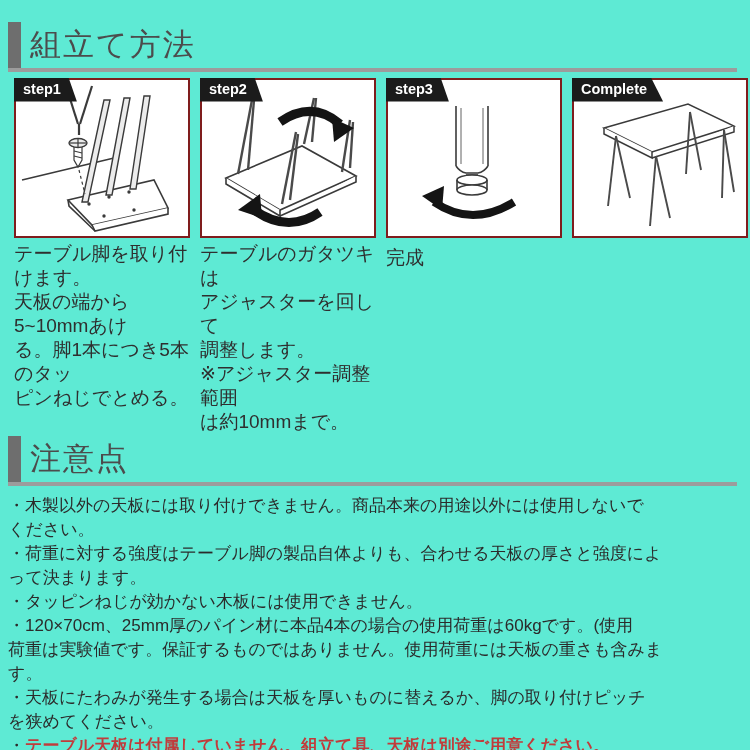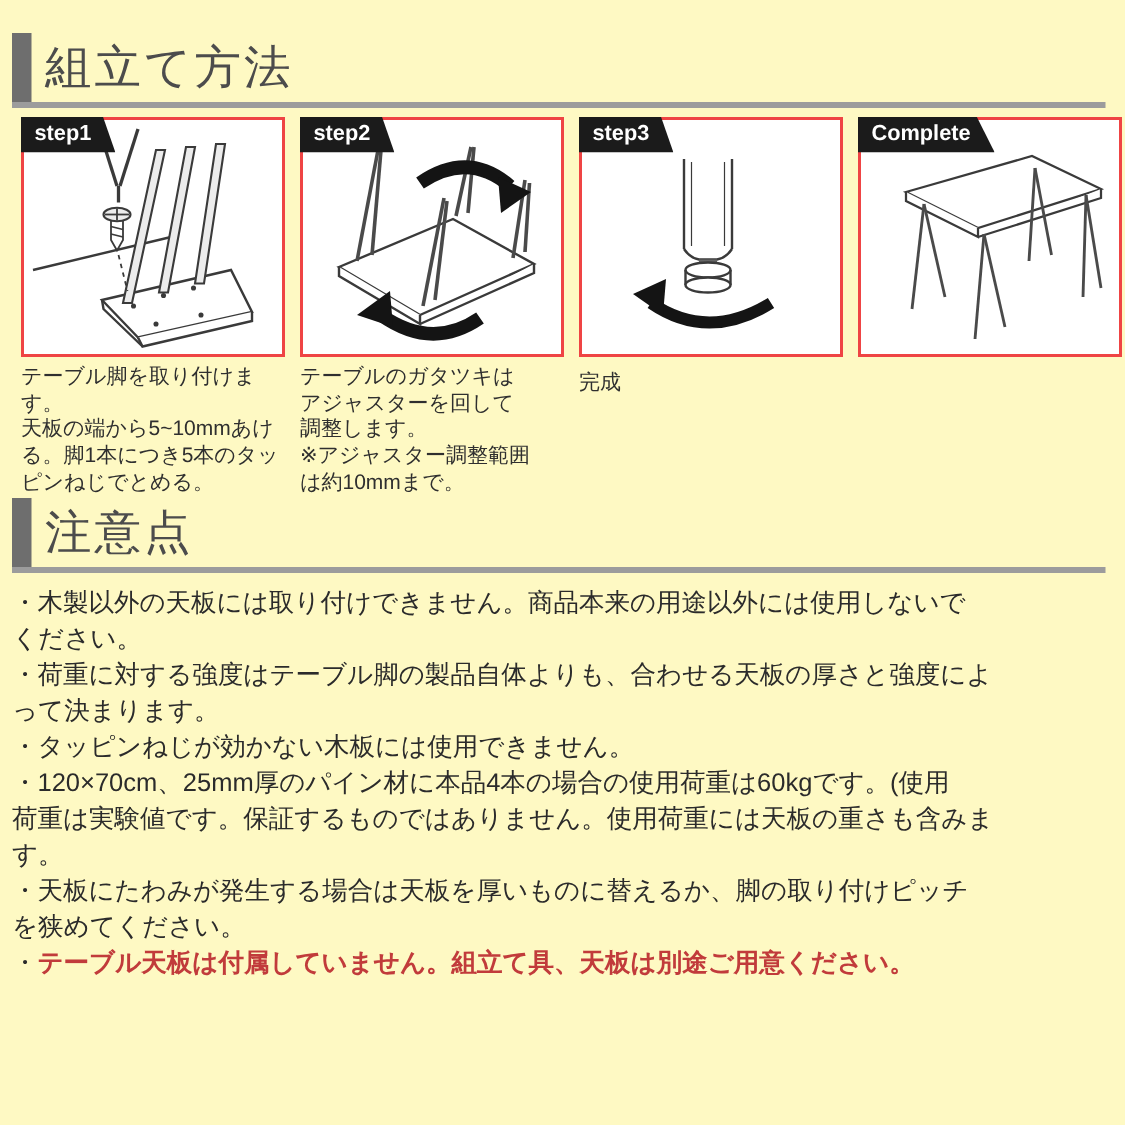--- a/index.html
+++ b/index.html
@@ -1,39 +1,39 @@
 <!DOCTYPE html>
 <html lang="ja"><head>
 <meta charset="utf-8">
 <style>
   html,body{margin:0;padding:0;background:#fff;}
   .page{
-    position:relative;width:750px;height:750px;background:#fef9c3;overflow:hidden;
+    position:relative;width:750px;height:750px;background:#5eead4;overflow:hidden;
     font-family:"Liberation Sans","DejaVu Sans",sans-serif;color:#2b2b2b;box-sizing:border-box;
   }
   
   .section-header{display:flex;align-items:stretch;margin:22px 8px 0 8px;height:46px;}
   .accent-bar{width:13px;background:#6e6e6e;margin-right:9px;}
   .section-title{font-size:31px;font-weight:500;color:#4c4c4c;line-height:46px;letter-spacing:2px;margin:0;}
   .rule{height:4px;background:#9c9c9c;margin:0 13px 0 8px;}
   
   .intro{margin:5px 8px 0 8px;}
   .intro p{margin:0;font-size:17px;line-height:26px;color:#2b2b2b;}
   
   .steps-row{display:flex;gap:10px;margin:6px 0 0 14px;}
-  .step-box{position:relative;width:176px;height:160px;border:2px solid #ef4444;background:#fff;box-sizing:border-box;}
+  .step-box{position:relative;width:176px;height:160px;border:2px solid #7f1d1d;background:#fff;box-sizing:border-box;}
   .step-tag{
     position:absolute;top:-2px;left:-2px;background:#1b1b1b;color:#fff;
     font-weight:bold;font-size:14.5px;line-height:1;padding:4px 16px 5px 9px;
     clip-path:polygon(0 0,87% 0,100% 100%,0 100%);
   }
   .illus{position:absolute;left:0;top:0;width:100%;height:100%;}
   
   .captions-row{display:flex;gap:10px;margin:4px 0 0 14px;}
-  .caption{width:176px;font-size:14px;line-height:1.26;color:#2f2f2f;margin:0;white-space:pre-line;}
+  .caption{width:176px;font-size:19px;line-height:1.26;color:#2f2f2f;margin:0;white-space:pre-line;}
   .caption.center{padding-top:4px;}
   
   .cautions{margin:8px 8px 0 8px;}
   .cautions p{margin:0;font-size:17px;line-height:24px;color:#2b2b2b;white-space:pre-line;}
   .red-line .red{color:#c13b3b;font-weight:bold;}
 </style>
 </head>
 <body>
 
 <div class="page">

